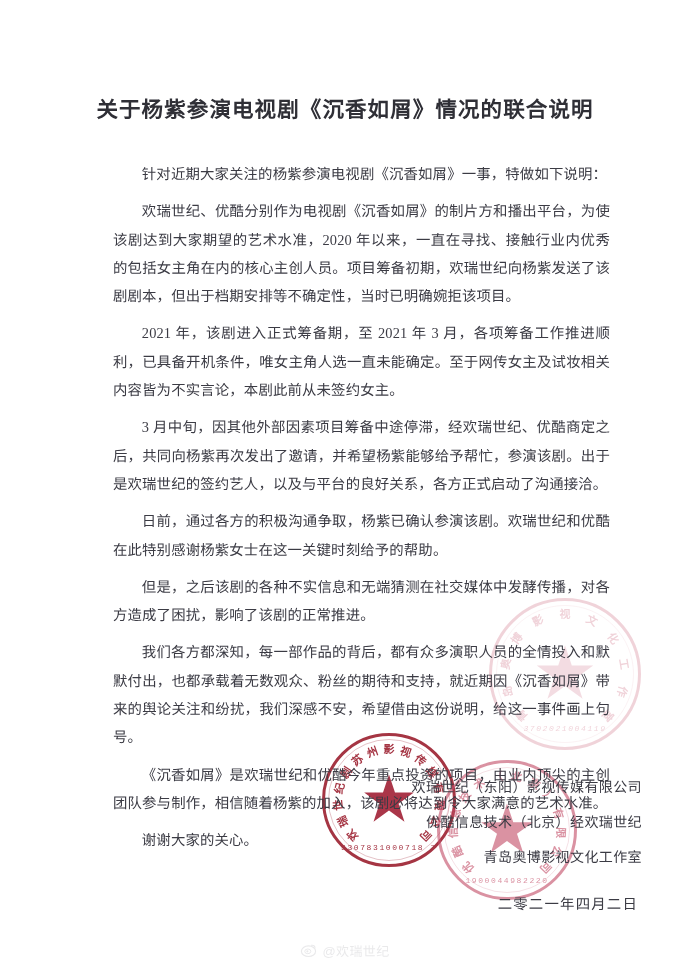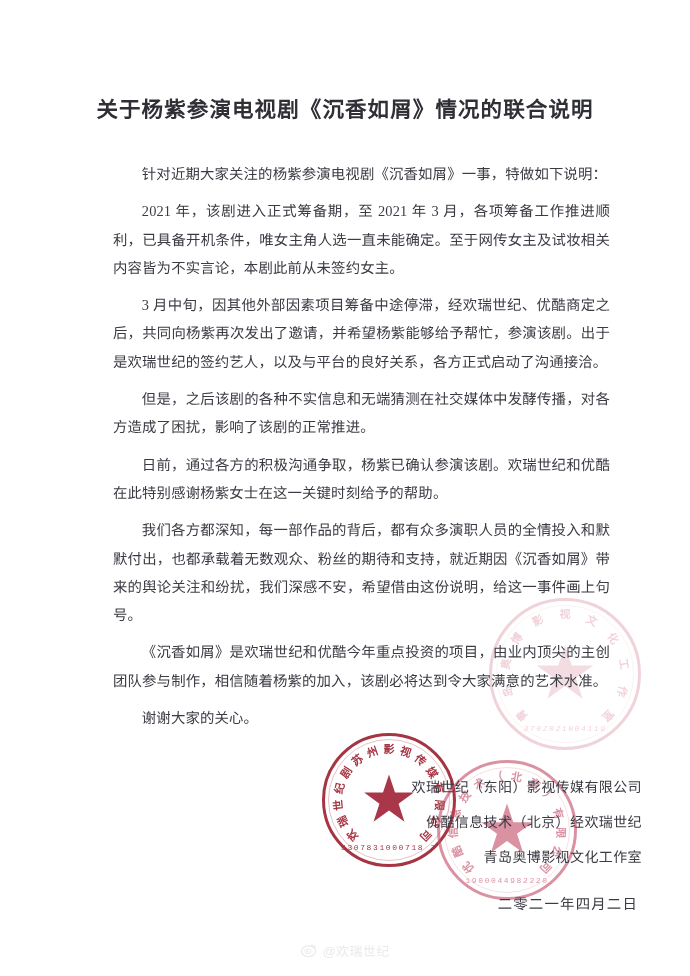--- a/index.html
+++ b/index.html
@@ -221,24 +221,25 @@
         <span style="transform: translate(43.88px, 42.37px) rotate(134deg) translate(-50%, -50%);">室</span>
       </div>
     <div class="star"></div>
     <div class="serial">3702021004119</div>
   </div>
 
   <div class="doc-title">关于杨紫参演电视剧《沉香如屑》情况的联合说明</div>
 
   <div class="body-wrap">
     <p class="para">针对近期大家关注的杨紫参演电视剧《沉香如屑》一事，特做如下说明：</p>
+    <p class="para">欢瑞世纪、优酷分别作为电视剧《沉香如屑》的制片方和播出平台，为使该剧达到大家期望的艺术水准，2020 年以来，一直在寻找、接触行业内优秀的包括女主角在内的核心主创人员。项目筹备初期，欢瑞世纪向杨紫发送了该剧剧本，但出于档期安排等不确定性，当时已明确婉拒该项目。</p>
     <p class="para">2021 年，该剧进入正式筹备期，至 2021 年 3 月，各项筹备工作推进顺利，已具备开机条件，唯女主角人选一直未能确定。至于网传女主及试妆相关内容皆为不实言论，本剧此前从未签约女主。</p>
     <p class="para">3 月中旬，因其他外部因素项目筹备中途停滞，经欢瑞世纪、优酷商定之后，共同向杨紫再次发出了邀请，并希望杨紫能够给予帮忙，参演该剧。出于是欢瑞世纪的签约艺人，以及与平台的良好关系，各方正式启动了沟通接洽。</p>
+    <p class="para">日前，通过各方的积极沟通争取，杨紫已确认参演该剧。欢瑞世纪和优酷在此特别感谢杨紫女士在这一关键时刻给予的帮助。</p>
     <p class="para">但是，之后该剧的各种不实信息和无端猜测在社交媒体中发酵传播，对各方造成了困扰，影响了该剧的正常推进。</p>
-    <p class="para">日前，通过各方的积极沟通争取，杨紫已确认参演该剧。欢瑞世纪和优酷在此特别感谢杨紫女士在这一关键时刻给予的帮助。</p>
     <p class="para">我们各方都深知，每一部作品的背后，都有众多演职人员的全情投入和默默付出，也都承载着无数观众、粉丝的期待和支持，就近期因《沉香如屑》带来的舆论关注和纷扰，我们深感不安，希望借由这份说明，给这一事件画上句号。</p>
     <p class="para">《沉香如屑》是欢瑞世纪和优酷今年重点投资的项目，由业内顶尖的主创团队参与制作，相信随着杨紫的加入，该剧必将达到令大家满意的艺术水准。</p>
     <p class="para">谢谢大家的关心。</p>
   </div>
 
   <div class="stamp" id="stamp-huanrui">
     <div class="ring"></div>
     <div class="ring2"></div>
     <div class="arc-text">
         <span style="transform: translate(-37.41px, 36.12px) rotate(-134deg) translate(-50%, -50%);">欢</span>

